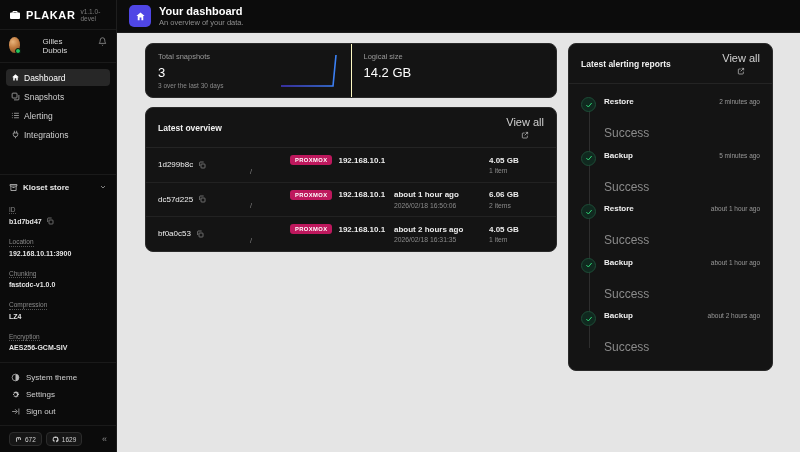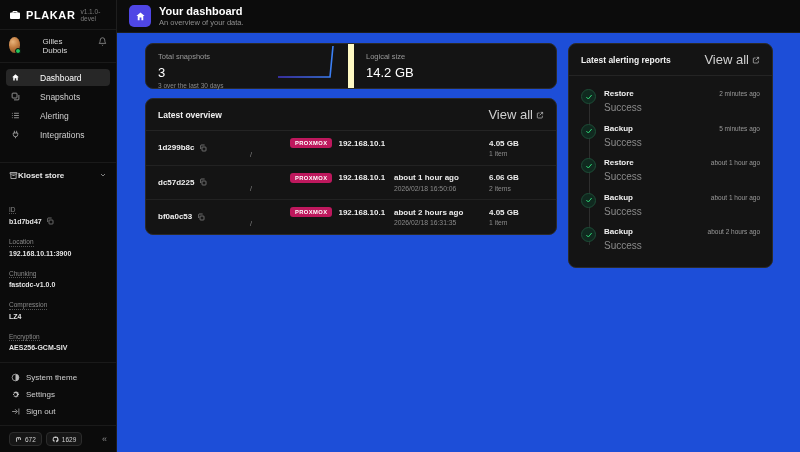--- a/index.html
+++ b/index.html
@@ -31,32 +31,32 @@
   }
   .avatar { position:relative; width:16px; height:16px; border-radius:50%;
     background:radial-gradient(circle at 35% 30%, #e8b37a 0%, #c07a3e 45%, #7a4a24 100%); }
   .avatar .dot { position:absolute; right:-1px; bottom:-1px; width:6px; height:6px;
     border-radius:50%; background:#22c55e; border:1.5px solid #0b0b0b; }
   .user-name { font-size:8px; color:#d8d8d8; }
   .bell { margin-left:auto; color:#9a9a9a; }
 
   .nav { padding:6px 6px; display:flex; flex-direction:column; gap:2px; }
   .nav-item {
-    display:flex; align-items:center; gap:20px;
+    display:flex; align-items:center; gap:4px;
     padding:3.5px 5px; border-radius:4px; font-size:8.5px; color:#cfcfcf;
     cursor:pointer;
   }
   .nav-item.active { background:#272727; color:#fff; }
   .nav-item .ic { color:#b9b9b9; width:9px; }
   .nav-item.active .ic { color:#fff; }
 
   .spacer { flex:1; }
 
   .store { border-top:1px solid #1a1a1a; padding:8px 9px 6px 9px; }
-  .store-head { display:flex; align-items:center; margin-bottom:18px; }
+  .store-head { display:flex; align-items:center; gap:5px; margin-bottom:6px; }
   .store-title { font-size:8px; font-weight:bold; color:#e8e8e8; }
   .store-chev { margin-left:auto; color:#9a9a9a; }
   .store-field { margin-bottom:5px; }
   .store-label { font-size:6.5px; color:#8a8a8a; border-bottom:1px dotted #555;
     display:inline-block; padding-bottom:.5px; }
   .store-value { font-size:7px; color:#e3e3e3; font-weight:bold; margin-top:1.5px;
     display:flex; align-items:center; gap:4px; }
   .copy-ic { color:#9a9a9a; cursor:pointer; }
 
   .foot-nav { border-top:1px solid #1a1a1a; padding:6px 6px; display:flex; flex-direction:column; gap:1px; }
@@ -65,57 +65,57 @@
   .foot-item .ic { color:#b9b9b9; width:9px; }
 
   .badge-row { border-top:1px solid #1a1a1a; padding:6px 9px;
     display:flex; align-items:center; gap:4px; }
   .mini-badge { display:flex; align-items:center; gap:3px;
     border:1px solid #2c2c2c; background:#161616; border-radius:4px;
     padding:2.5px 5px; font-size:6.5px; color:#cfcfcf; cursor:pointer; }
   .collapse { margin-left:auto; color:#8a8a8a; font-size:9px; cursor:pointer; }
 
   
-  .main { flex:1; display:flex; flex-direction:column; background:#1d4ed8; }
+  .main { flex:1; display:flex; flex-direction:column; background:#e5e5e5; }
   .page-header {
     height:33px; display:flex; align-items:center; gap:8px;
     padding:0 12px; border-bottom:1px solid #1c1c1c; background:#0c0c0c;
   }
   .home-tile { width:22px; height:22px; border-radius:5px; background:#4f46e5;
     display:flex; align-items:center; justify-content:center; color:#fff; }
   .page-title { font-size:11px; font-weight:bold; color:#fff; line-height:1.15; }
   .page-subtitle { font-size:7.5px; color:#8f8f8f; }
 
   .content { flex:1; display:flex; gap:11px; padding:10px 28px 0 28px; align-items:flex-start; }
   .col-left { width:412px; min-width:412px; display:flex; flex-direction:column; gap:9px; }
   .col-right { width:205px; min-width:205px; }
 
   .panel { background:#141414; border:1px solid #2a2a2a; border-radius:8px; }
 
   
-  .stats-card { display:flex; height:46px; }
+  .stats-card { display:flex; height:55px; }
   .stat { flex:1; padding:8px 12px; position:relative; display:flex; flex-direction:column; }
-  .stat + .stat { border-left:6px solid #fef9c3; }
+  .stat + .stat { border-left:1px solid #fef9c3; }
   .stat-label { font-size:7.5px; color:#9a9a9a; }
   .stat-value { font-size:13px; color:#fff; font-weight:normal; margin-top:4px; }
   .stat-caption { font-size:6.5px; color:#8a8a8a; margin-top:2px; }
   .sparkline { position:absolute; right:10px; bottom:7px; }
 
   
   .panel-head { display:flex; align-items:center; justify-content:space-between;
     padding:8px 12px; border-bottom:1px solid #242424; }
   .panel-title { font-size:8.5px; font-weight:bold; color:#f0f0f0; }
-  .view-all { display:flex; align-items:center; gap:3px; font-size:13px;
-    color:#d0d0d0; cursor:pointer; }
+  .view-all { display:flex; align-items:center; gap:3px; font-size:11px;
+    color:#d0d0d0; cursor:pointer;flex-direction:column; }
 
   .snap-row { display:flex; align-items:center; padding:7px 12px;
     border-bottom:1px solid #222; }
   .snap-row:last-child { border-bottom:none; }
   .snap-id { width:78px; min-width:78px; display:flex; align-items:center; gap:5px;
-    font-size:8px; font-weight:bold; color:#f0f0f0; }
+    font-size:8px; font-weight:normal; color:#f0f0f0; }
   .snap-src { flex:1; padding-left:14px; }
   .src-top { display:flex; align-items:center; gap:6px;margin-left:40px; }
   .px-badge { background:#be185d; color:#fff; font-size:5.8px; font-weight:bold;
     letter-spacing:.4px; padding:2px 5px; border-radius:3px; }
   .src-host { font-size:8px; font-weight:bold; color:#ececec; }
   .src-path { font-size:7px; color:#8a8a8a; margin-top:2.5px; }
   .snap-time { width:95px; min-width:95px; }
   .time-rel { font-size:8px; font-weight:bold; color:#ececec; }
   .time-abs { font-size:6.8px; color:#8a8a8a; margin-top:2.5px; }
   .snap-size { width:55px; min-width:55px; }
@@ -123,21 +123,21 @@
   .size-items { font-size:6.8px; color:#8a8a8a; margin-top:2.5px; }
 
   
   .alerts-body { position:relative; padding:8px 12px 10px 12px; }
   .timeline-line { position:absolute; left:19.5px; top:18px; bottom:22px; width:1px; background:#2e2e2e; }
   .alert-item { position:relative; display:flex; gap:8px; padding:5px 0 5.5px 0; }
   .check-circle { position:relative; z-index:1; width:15px; height:15px; min-width:15px;
     border-radius:50%; background:#10291f; border:1px solid #1d4d37;
     display:flex; align-items:center; justify-content:center; color:#2fd575; }
   .alert-type { font-size:8px; font-weight:bold; color:#f0f0f0; }
-  .alert-status { font-size:10px; color:#8a8a8a; margin-top:4px; }
+  .alert-status { font-size:12px; color:#8a8a8a; margin-top:20px; }
   .alert-time { margin-left:auto; font-size:6.5px; color:#9a9a9a; padding-top:1px; white-space:nowrap; }
 </style>
 </head>
 <body>
 
 <aside class="sidebar">
 
   <div class="logo-row">
     <span class="logo-mark">
       <svg width="12" height="12" viewBox="0 0 24 24" fill="currentColor">

